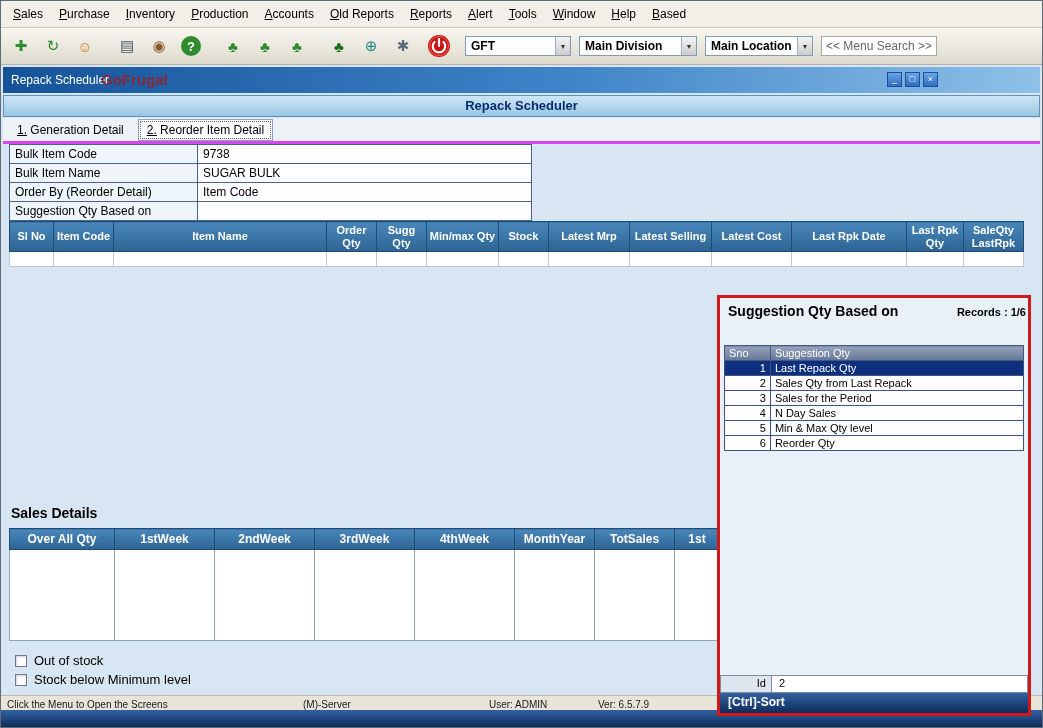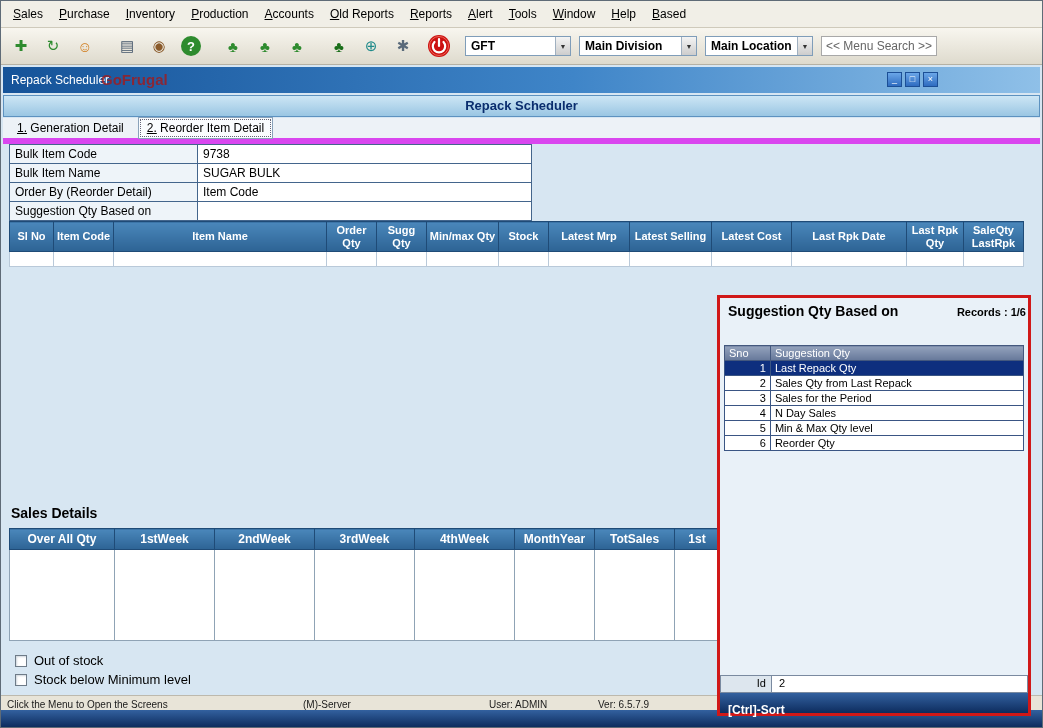--- a/index.html
+++ b/index.html
@@ -43,21 +43,21 @@
                color:rgba(165,25,25,0.8); }
   .win-controls { position:absolute; left:884px; top:5px; display:flex; gap:3px; }
   .win-btn { width:15px; height:15px; background:linear-gradient(#6aa6e8,#2f6cc0);
              border:1px solid #1c4f96; color:#fff; font-size:9px; line-height:12px; text-align:center; }
 
   
   .headerbar { position:absolute; top:94px; left:2px; right:2px; height:22px;
                background:linear-gradient(#cde6f5,#9ac6e3); border:1px solid #5d92c0;
                text-align:center; font-size:13px; font-weight:bold; color:#0a2d6e; line-height:20px; }
   .tabs { position:absolute; top:117px; left:2px; right:2px; height:26px; background:#edf2f7;
-          display:flex; align-items:center; padding-left:6px; gap:6px; border-bottom:6px solid #d946ef; }
+          display:flex; align-items:center; padding-left:6px; gap:6px; border-bottom:3px solid #d946ef; }
   .tab { font-size:12px; padding:3px 8px; color:#000; }
   .tab::first-letter { text-decoration:underline; }
   .tab.selected { background:#fafcfe; border:1px solid #8aa2ba; outline:1px dotted #667; outline-offset:-3px; }
 
   
   .form-table { position:absolute; top:143px; left:8px; border-collapse:collapse; font-size:12px; }
   .form-table td { border:1px solid #43658c; height:19px; padding:1px 5px; }
   .f-label { width:188px; background:#eef4f9; }
   .f-value { width:334px; background:#fff; }
 
@@ -101,21 +101,21 @@
   .popup-grid th { background:linear-gradient(#93a2bc,#66789a); color:#fff; font-weight:normal;
                    text-align:left; padding:1px 4px; border:1px solid #44587e; height:15px; }
   .popup-grid td { background:#fff; border:1px solid #3a5584; padding:1px 4px; height:15px; color:#000; }
   .popup-grid .sno { text-align:right; }
   .popup-grid tr.sel td { background:#0e2f7e; color:#fff; }
   .popup-idrow { position:absolute; left:0; right:0; bottom:20px; height:18px; display:flex; font-size:11px; }
   .id-label { width:52px; background:#dde6ee; border:1px solid #7a8aa0; padding:1px 5px;text-align:right; }
   .id-value { flex:1; background:#fff; border:1px solid #7a8aa0; border-left:none; padding:1px 7px; }
   .popup-footer { position:absolute; left:0; right:0; bottom:0; height:20px;
                   background:linear-gradient(#33619f,#0d2c5e); color:#fff; font-weight:bold;
-                  font-size:12px; padding:10px 8px; }
+                  font-size:12px; padding:2px 8px; }
 </style>
 </head>
 <body>
 
 <div class="app">
 
   <div class="menubar">
     <span class="menu-item">Sales</span>
     <span class="menu-item">Purchase</span>
     <span class="menu-item">Inventory</span>

